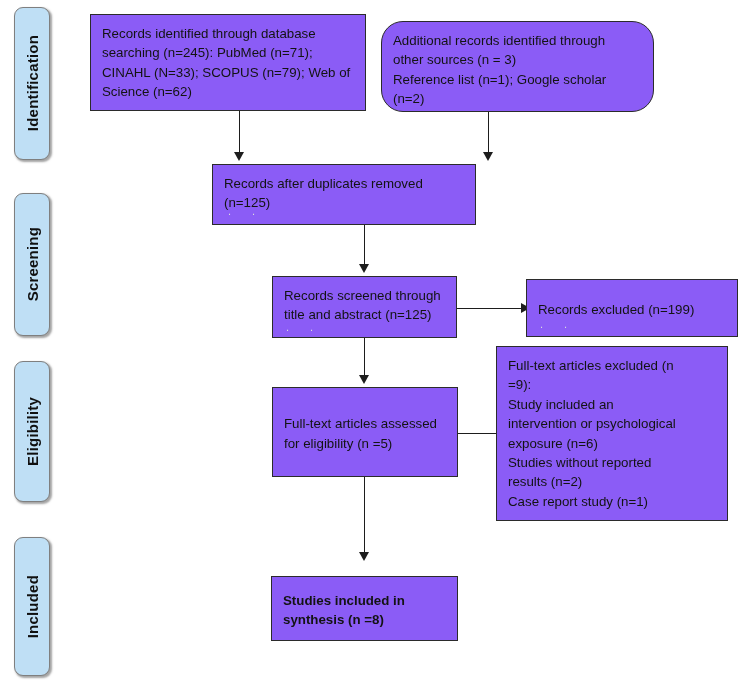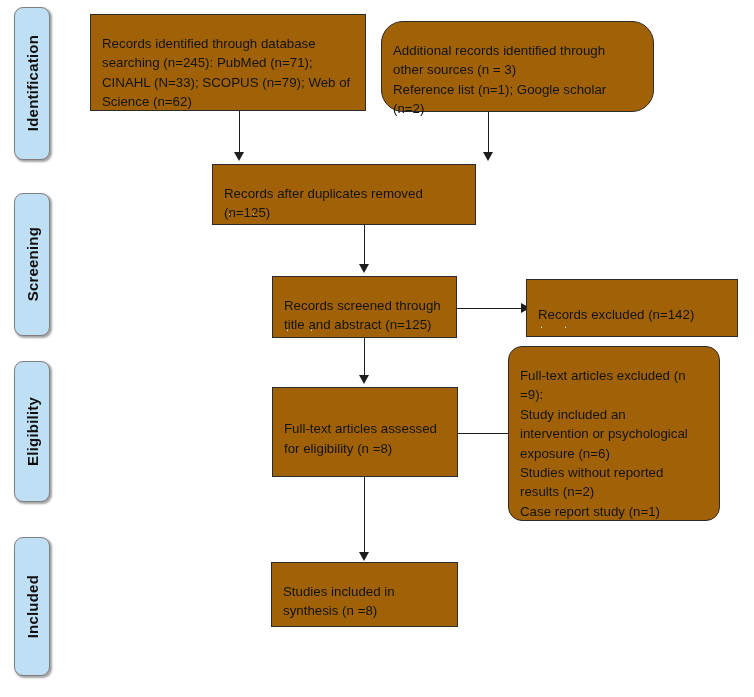--- a/index.html
+++ b/index.html
@@ -40,23 +40,23 @@
     color: #101010;
     letter-spacing: 0.2px;
     line-height: 1;
     white-space: nowrap;
   }
 
   
   .flow-box {
     position: absolute;
     box-sizing: border-box;
-    background: #a16207;
+    background: #8b5cf6;
     border: 1.4px solid #2b2b2b;
-    padding: 19px 11px 6px 11px;
+    padding: 9px 11px 6px 11px;
   }
   .flow-box .box-text {
     font-size: 13.3px;
     line-height: 1.46;
     color: #131313;
     white-space: pre-line;
     display: block;
   }
   .flow-box.v-center {
     display: flex;
@@ -152,47 +152,47 @@
   <div class="flow-box" style="left:272px; top:276px; width:185px; height:62px;">
     <span class="box-text">Records screened through
 title and abstract (n=125)</span>
     <span class="faint-mark" style="left:13px; top:44px;">.        .</span>
   </div>
 
   <div class="conn-h" style="left:457px; top:308px; width:68px;"></div>
   <div class="arrow-right" style="left:521px; top:303px;"></div>
 
   <div class="flow-box v-center" style="left:526px; top:279px; width:212px; height:58px;">
-    <span class="box-text">Records excluded (n=142)</span>
+    <span class="box-text">Records excluded (n=199)</span>
     <span class="faint-mark" style="left:13px; top:38px;">.        .</span>
   </div>
 
   <div class="conn-v" style="left:364px; top:338px; height:38px;"></div>
   <div class="arrow-down" style="left:359px; top:375px;"></div>
 
   <div class="flow-box v-center" style="left:272px; top:387px; width:186px; height:90px;">
     <span class="box-text">Full-text articles assessed
-for eligibility (n =8)</span>
+for eligibility (n =5)</span>
   </div>
 
   <div class="conn-h" style="left:458px; top:433px; width:67px;"></div>
   <div class="arrow-right" style="left:521px; top:428px;"></div>
 
-  <div class="flow-box" style="left:508px; top:346px; width:212px; height:175px;border-radius:14px;">
+  <div class="flow-box" style="left:496px; top:346px; width:232px; height:175px;">
     <span class="box-text">Full-text articles excluded (n
 =9):
 Study included an
 intervention or psychological
 exposure (n=6)
 Studies without reported
 results (n=2)
 Case report study (n=1)</span>
   </div>
 
   <div class="conn-v" style="left:364px; top:477px; height:76px;"></div>
   <div class="arrow-down" style="left:359px; top:552px;"></div>
 
-  <div class="flow-box v-center" style="left:271px; top:562px; width:187px; height:65px;">
+  <div class="flow-box v-center" style="left:271px; top:576px; width:187px; height:65px;font-weight:bold;">
     <span class="box-text">Studies included in
 synthesis (n =8)</span>
   </div>
 
 </div>
 
 </body></html>

